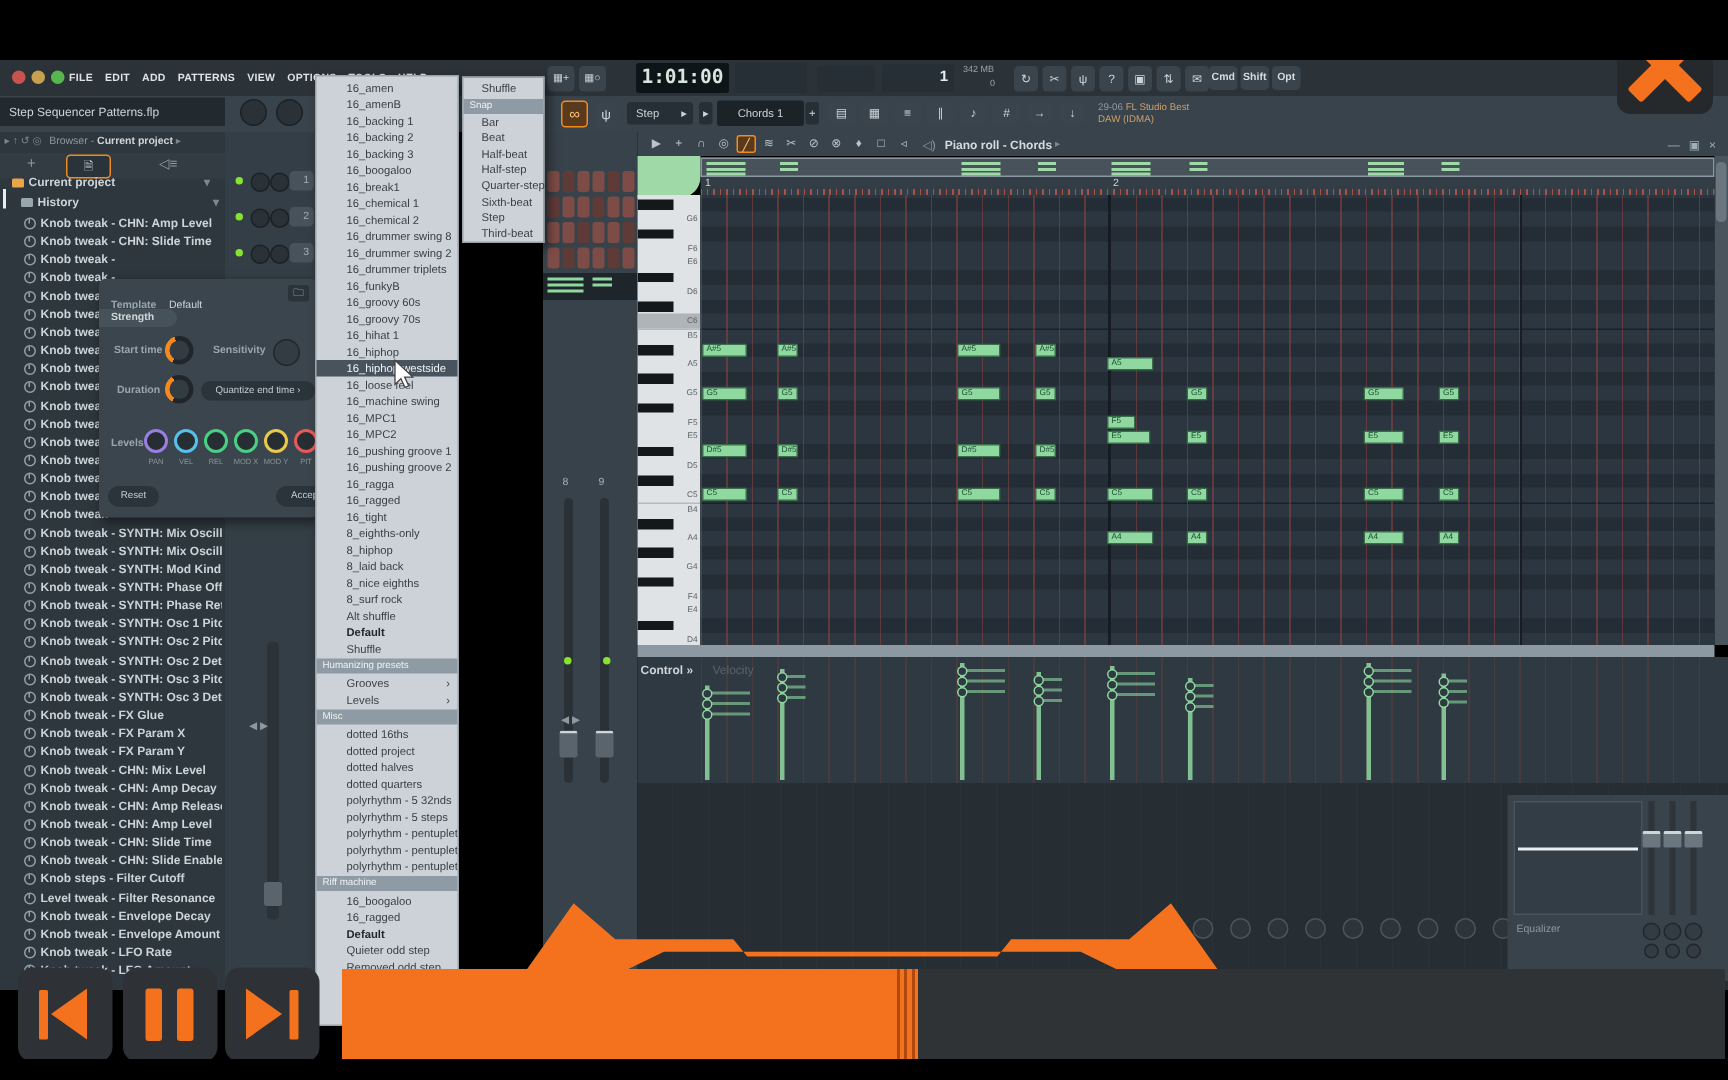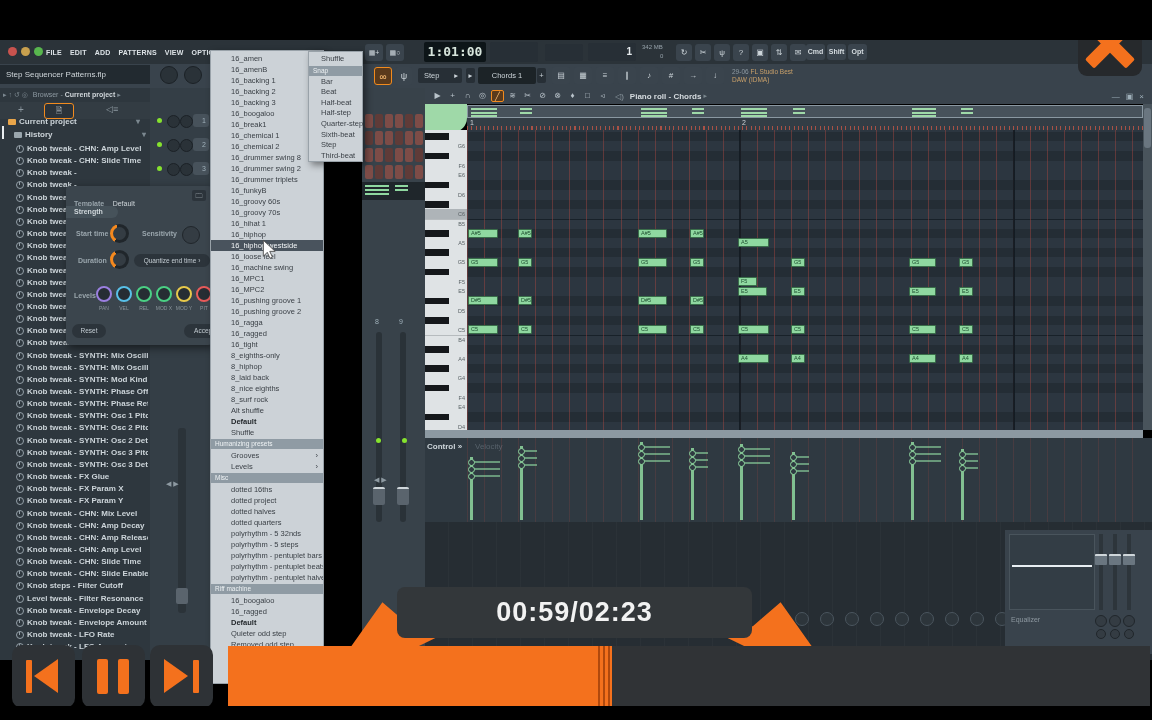--- a/index.html
+++ b/index.html
@@ -705,21 +705,21 @@
     <div id="eq-knobs">
         <div style="position: absolute; left: 90px; top: 85px; width: 10px; height: 10px; border-radius: 50%; background: rgb(52, 60, 67); border: 1px solid rgb(32, 38, 43);"></div>
         <div style="position: absolute; left: 91px; top: 99px; width: 8px; height: 8px; border-radius: 50%; background: rgb(52, 60, 67); border: 1px solid rgb(32, 38, 43);"></div>
         <div style="position: absolute; left: 104px; top: 85px; width: 10px; height: 10px; border-radius: 50%; background: rgb(52, 60, 67); border: 1px solid rgb(32, 38, 43);"></div>
         <div style="position: absolute; left: 105px; top: 99px; width: 8px; height: 8px; border-radius: 50%; background: rgb(52, 60, 67); border: 1px solid rgb(32, 38, 43);"></div>
         <div style="position: absolute; left: 118px; top: 85px; width: 10px; height: 10px; border-radius: 50%; background: rgb(52, 60, 67); border: 1px solid rgb(32, 38, 43);"></div>
         <div style="position: absolute; left: 119px; top: 99px; width: 8px; height: 8px; border-radius: 50%; background: rgb(52, 60, 67); border: 1px solid rgb(32, 38, 43);"></div>
       </div>
   </div>
 
-  <div class="abs pmenu" id="groove-menu" style="left:210px;top:50px;width:114px;z-index:6;">
+  <div class="abs pmenu" id="groove-menu" style="left:210px;top:50px;width:96px;z-index:6;">
       <div class="m-item">16_amen</div>
       <div class="m-item">16_amenB</div>
       <div class="m-item">16_backing 1</div>
       <div class="m-item">16_backing 2</div>
       <div class="m-item">16_backing 3</div>
       <div class="m-item">16_boogaloo</div>
       <div class="m-item">16_break1</div>
       <div class="m-item">16_chemical 1</div>
       <div class="m-item">16_chemical 2</div>
       <div class="m-item">16_drummer swing 8</div>
@@ -800,21 +800,20 @@
   <div class="abs vbtn" style="left:82px;top:645px;">
     <div class="abs orange" style="left:15px;top:14px;width:11px;height:35px;border-radius:2px;"></div>
     <div class="abs orange" style="left:36px;top:14px;width:11px;height:35px;border-radius:2px;"></div>
   </div>
   <div class="abs vbtn" style="left:150px;top:645px;">
     <div class="abs tri-r" style="left:14px;top:14px;"></div>
     <div class="abs orange" style="left:43px;top:15px;width:6px;height:33px;border-radius:1px;"></div>
   </div>
 
   <div class="abs wing"></div>
-  <div class="abs timepanel">00:59/02:23</div>
 
   <div class="abs track">
     <div class="fill" id="prog-fill" style="width: 41.6%; background: rgb(244, 113, 29);"></div>
     <div class="fillstripes" id="prog-stripes" style="left: calc(41.6% - 14px);"></div>
   </div>
   <div class="abs blackbar" style="left:0;top:706px;width:1152px;height:14px;"></div>
 
 </div>
 
 </body></html>

